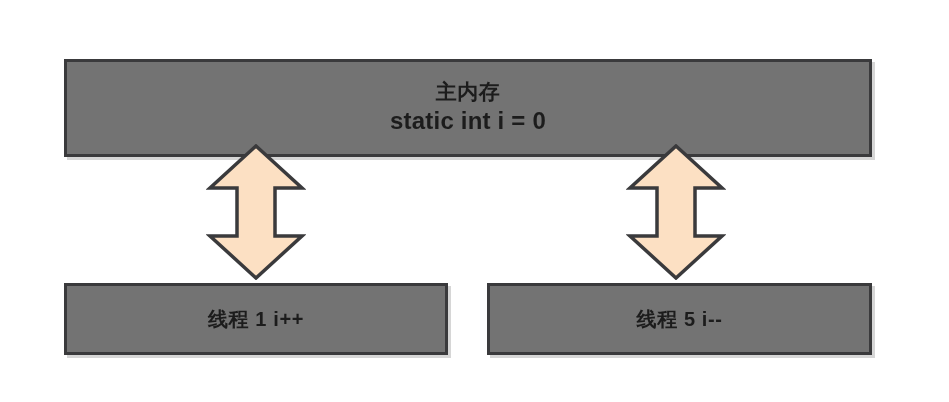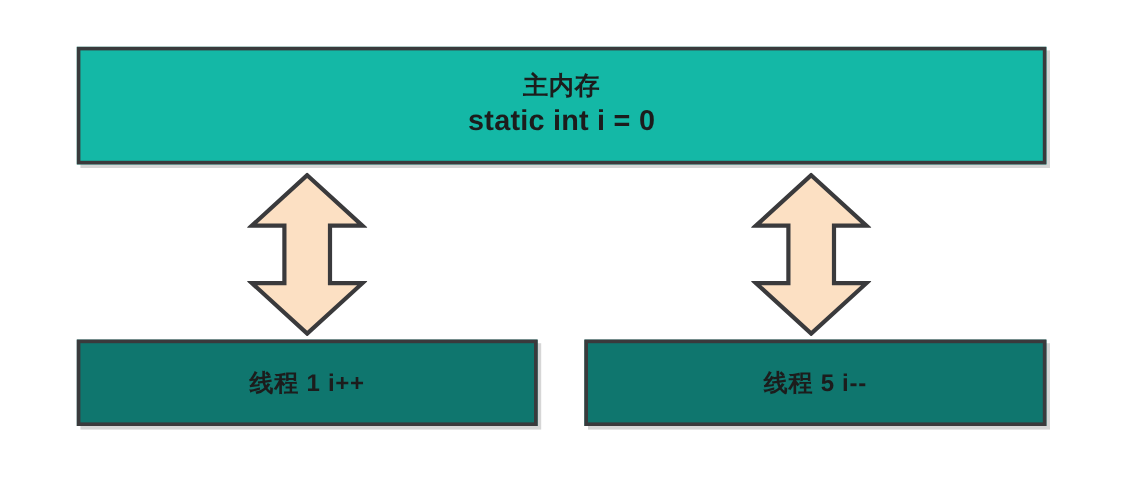--- a/index.html
+++ b/index.html
@@ -27,24 +27,24 @@
     flex-direction: column;
     align-items: center;
     justify-content: center;
     box-shadow: 3px 3px 0 rgba(0,0,0,0.16);
     text-align: center;
   }
 
   
   #main-memory-box {
     left: 64px;
-    top: 39px;
+    top: 59px;
     width: 808px;
     height: 98px;
-    background: #14b8a6;
+    background: #737373;
     align-items: center;
   }
   #main-memory-box .line1 {
     font-size: 21px;
     font-weight: bold;
     color: #1c1c1c;
     line-height: 1.25;
     letter-spacing: 0.5px;
   }
   #main-memory-box .line2 {
@@ -52,21 +52,21 @@
     font-weight: bold;
     color: #1c1c1c;
     line-height: 1.35;
     letter-spacing: 0.2px;
   }
 
   
   .thread-box {
     top: 283px;
     height: 72px;
-    background: #0f766e;
+    background: #737373;
   }
   #thread1-box {
     left: 64px;
     width: 384px;
   }
   #thread2-box {
     left: 487px;
     width: 385px;
   }
   .thread-box .label {

